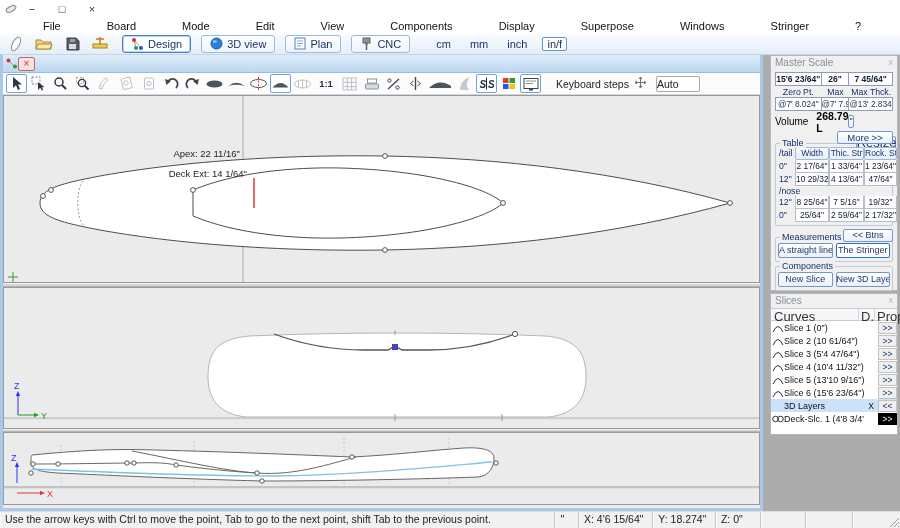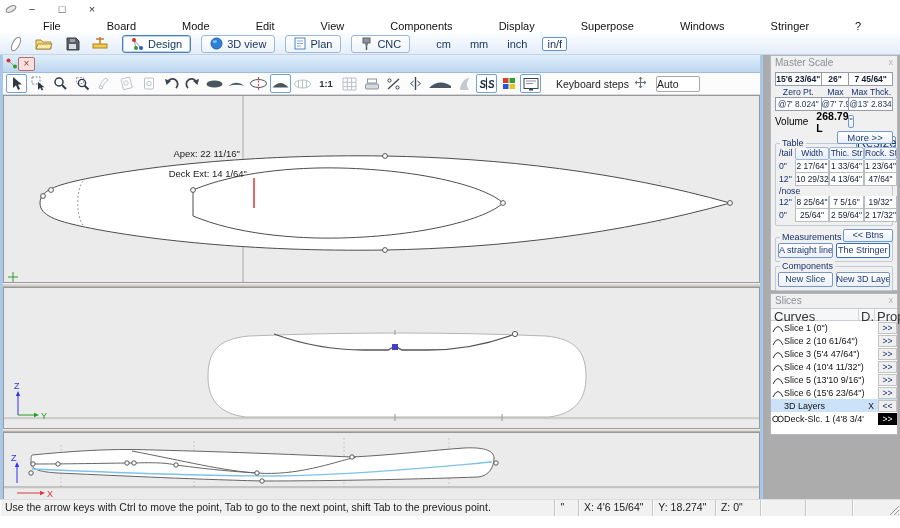--- a/index.html
+++ b/index.html
@@ -93,21 +93,21 @@
   .sl-list { background:#fff; height:113px; overflow:hidden; }
   .sl-row { display:flex; align-items:center; height:13px; font-size:9px; color:#111; }
   .sl-row .ic { width:13px; display:flex; justify-content:center; }
   .sl-row .lab { flex:1; white-space:nowrap; overflow:hidden; }
   .sl-row .d { width:14px; text-align:center; font-size:8.5px; }
   .sl-row .btn { width:19px; height:12px; background:#efefef; border:1px solid #c2c2c2; font-size:8.5px; color:#16306e; text-align:center; line-height:10px; }
   .sl-row.hl { background:#cce2f8; }
   .sl-row .btn.dark { background:#000; color:#fff; border-color:#000; }
 
   
-  .statusbar { position:absolute; bottom:12px; left:0; width:900px; height:17px; background:#f1f1f1; border-top:1px solid #dcdcdc; display:flex; align-items:stretch; font-size:10.5px; color:#222; }
+  .statusbar { position:absolute; bottom:0; left:0; width:900px; height:17px; background:#f1f1f1; border-top:1px solid #dcdcdc; display:flex; align-items:stretch; font-size:10.5px; color:#222; }
   .st-cell { border-right:1px solid #c6c6c6; border-left:1px solid #fafafa; padding:1px 4px 0 4px; white-space:nowrap; overflow:hidden; }
   .st-hint { width:570px; }
   .grip { width:14px; display:flex; align-items:flex-end; justify-content:flex-end; }
 </style>
 </head>
 <body>
 
 <div id="app">
 
   <div class="titlebar">

